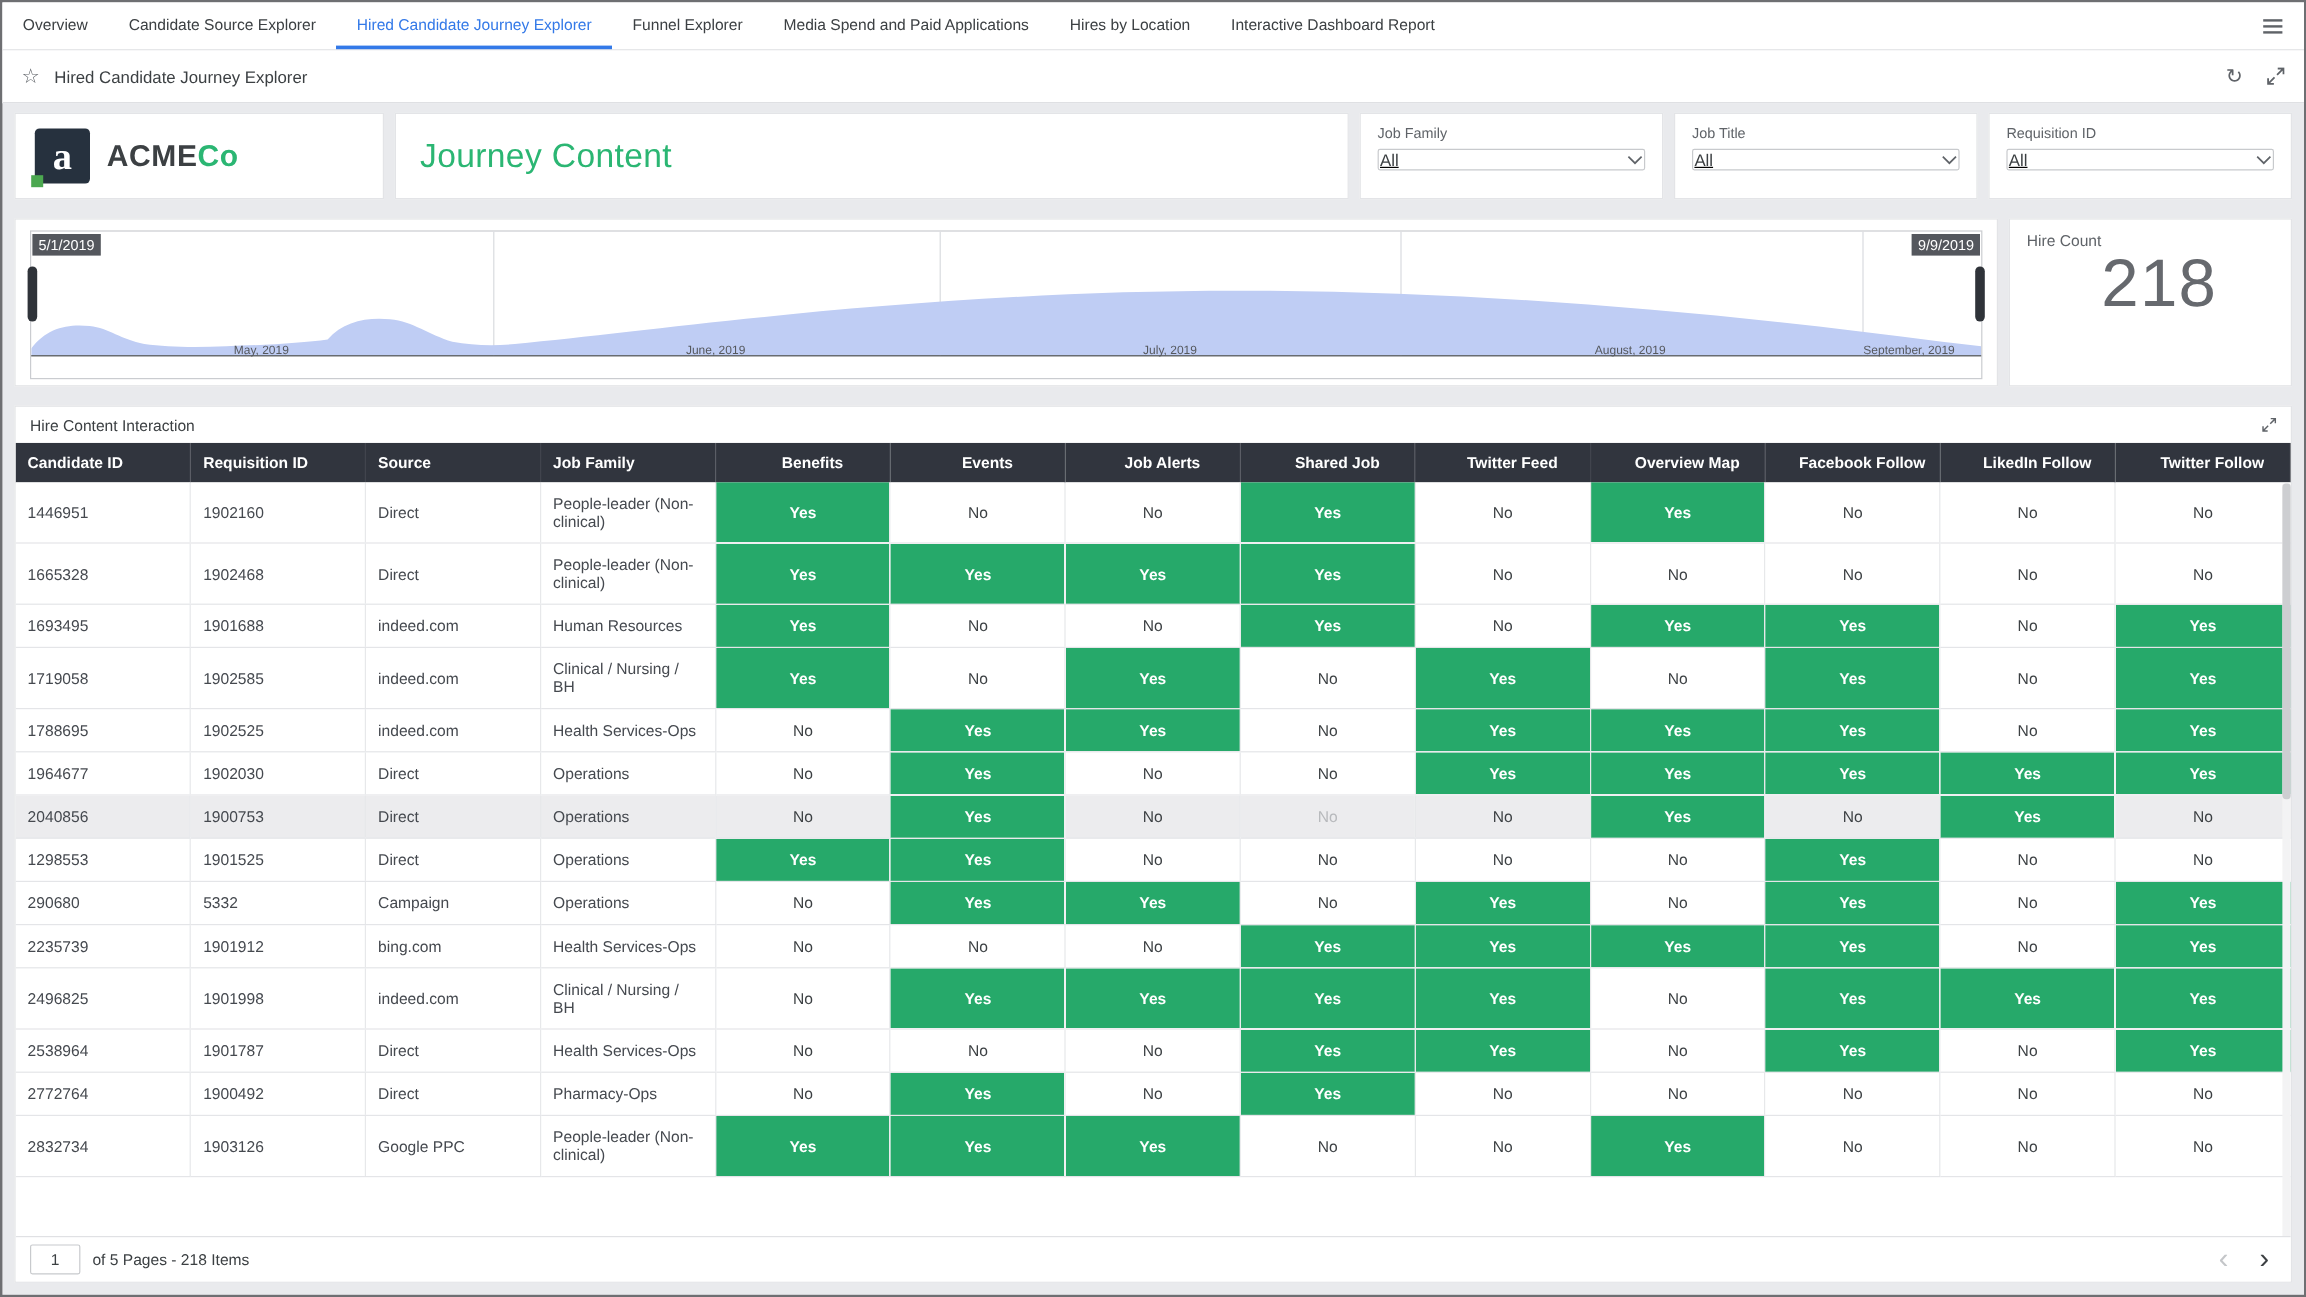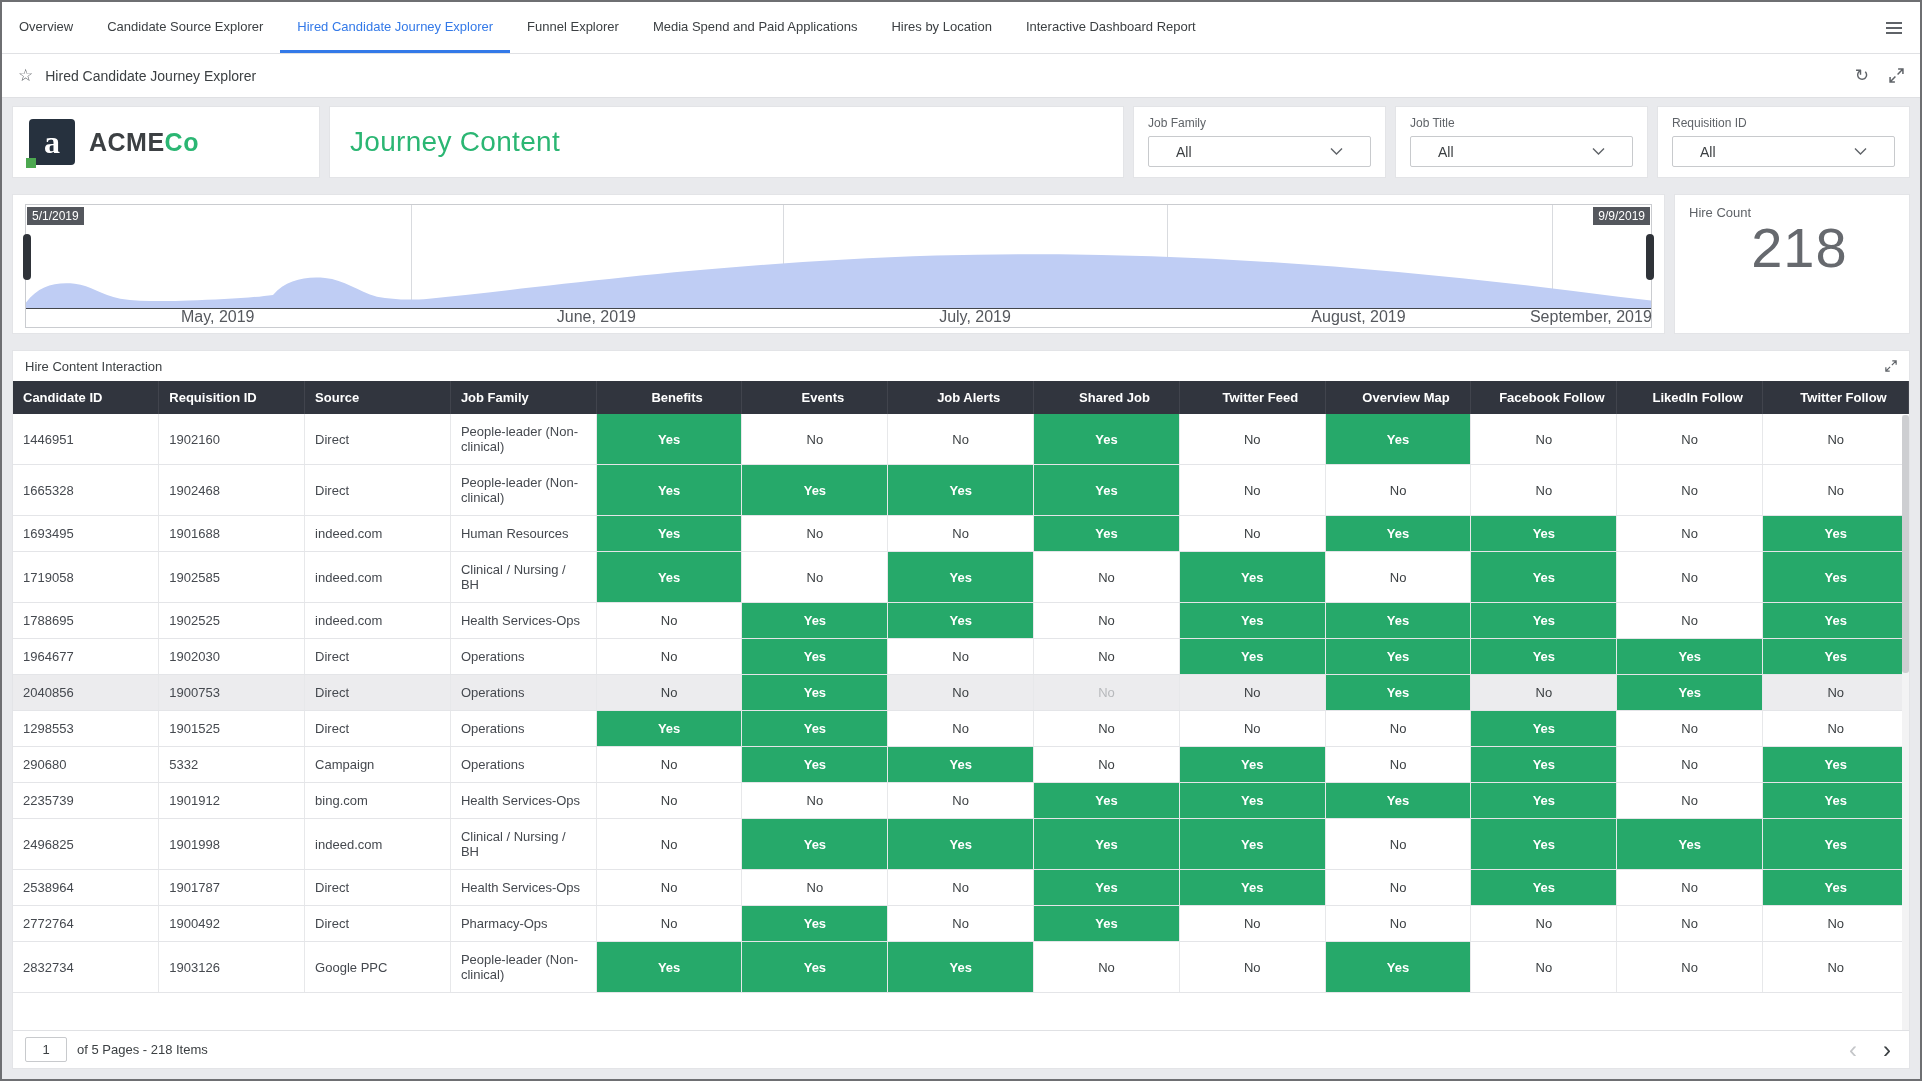--- a/index.html
+++ b/index.html
@@ -8,21 +8,21 @@
     --active-tab:#3379e8;
     --title-green:#2bb673;
     --area-fill:#bfcdf4;
   }
   *{box-sizing:border-box;margin:0;padding:0;}
   html,body{width:1922px;height:1081px;overflow:hidden;}
   body{font-family:"Liberation Sans","DejaVu Sans",sans-serif;background:#9a9b9e;}
   .app{width:1922px;height:1081px;border:2px solid #6e6f72;display:flex;flex-direction:column;background:#e9eaed;}
 
   
-  .tabbar{height:52px;background:#fff;border-bottom:1px solid #e0e1e4;display:flex;align-items:stretch;flex:none;}
+  .tabbar{height:40px;background:#fff;border-bottom:1px solid #e0e1e4;display:flex;align-items:stretch;flex:none;}
   .tab-list{display:flex;align-items:stretch;flex:1;}
   .tab{display:flex;align-items:center;padding:0 17px;font-size:13px;color:#3c4043;cursor:pointer;border-bottom:3px solid transparent;white-space:nowrap;}
   .tab.active{color:var(--active-tab);border-bottom-color:var(--active-tab);font-weight:400;}
   .hamburger{width:52px;display:flex;flex-direction:column;justify-content:center;align-items:center;gap:3px;cursor:pointer;}
   .hamburger span{display:block;width:16px;height:2px;background:#5f6368;}
 
   
   .toolbar{height:44px;background:#fff;border-bottom:1px solid #dfe0e3;display:flex;align-items:center;padding:0 16px;flex:none;}
   .star{font-size:17px;color:#5f6368;margin-right:12px;cursor:pointer;}
   .toolbar-title{font-size:14px;color:#3c4043;}
@@ -39,39 +39,39 @@
   .logo-mark{position:relative;width:46px;height:46px;margin-right:14px;flex:none;}
   .logo-square{width:46px;height:46px;background:#26313e;border-radius:4px;color:#fff;display:flex;align-items:center;justify-content:center;font-family:"Liberation Serif","DejaVu Serif",serif;font-size:32px;font-weight:700;}
   .logo-chip{position:absolute;left:-3px;bottom:-3px;width:10px;height:10px;background:#4ca850;}
   .brand-text{font-size:25px;font-weight:700;color:#3c4043;letter-spacing:.5px;}
   .brand-text .co{color:var(--title-green);}
   .title-card{flex:1;display:flex;align-items:center;padding:0 20px;}
   .dash-title{font-size:28px;font-weight:500;color:var(--title-green);letter-spacing:.3px;}
   .filter-row{display:flex;gap:9px;flex:none;}
   .filter-card{width:253px;padding:9px 14px 0;display:flex;flex-direction:column;}
   .filter-label{font-size:12px;color:#5f6368;margin-bottom:6px;}
-  .filter-dropdown{height:31px;border:1px solid #c8cacd;border-radius:2px;display:flex;align-items:center;padding:0 27px;cursor:pointer;background:#fff;}
+  .filter-dropdown{height:18px;border:1px solid #c8cacd;border-radius:2px;display:flex;align-items:center;padding:0 1px;cursor:pointer;background:#fff;text-decoration:underline;}
   .dd-value{font-size:14px;color:#3c4043;flex:1;}
   .dd-chevron{display:flex;align-items:center;}
 
   
   .timeline-row{height:140px;display:flex;gap:9px;flex:none;}
   .timeline-card{flex:1;padding:9px 12px 5px;}
   .chart-box{position:relative;height:100%;border:1px solid #caccd0;background:#fff;}
   .plot{position:absolute;left:0;right:0;top:0;bottom:18px;border-bottom:1px solid #43464b;overflow:hidden;}
   .plot svg{position:absolute;inset:0;width:100%;height:100%;}
   .gridline{position:absolute;top:0;bottom:0;width:1px;background:#d9dbdf;}
   .range-badge{position:absolute;top:2px;background:#54575d;color:#fff;font-size:12px;line-height:16px;padding:1px 5px;z-index:3;}
   .range-badge.start{left:1px;}
   .range-badge.end{right:1px;}
   .range-handle{position:absolute;width:8px;height:46px;background:#2f3339;border-radius:4px;top:calc((100% - 18px)/2);transform:translateY(-50%);z-index:4;cursor:ew-resize;}
   .range-handle.left{left:-3px;}
   .range-handle.right{right:-3px;}
   .month-axis{position:absolute;left:0;right:0;bottom:1px;height:15px;}
-  .month-label{position:absolute;bottom:0;transform:translateX(-50%);font-size:16px;color:#55585d;white-space:nowrap;}
+  .month-label{position:absolute;bottom:16px;transform:translateX(-50%);font-size:10px;color:#55585d;white-space:nowrap;}
   .hirecount-card{width:236px;flex:none;padding:10px 14px;display:flex;flex-direction:row;}
   .hc-label{font-size:13px;color:#5f6368;}
   .hc-value{font-size:56px;font-weight:300;color:#66696e;text-align:center;margin-top:10px;letter-spacing:1px;}
 
   
   .table-card{flex:1;display:flex;flex-direction:column;overflow:hidden;}
   .section-head{height:30px;display:flex;align-items:center;padding:0 12px;flex:none;}
   .section-title{font-size:13px;color:#3c4043;}
   .section-head .icon-btn{margin-left:auto;font-size:12px;}
   .table-wrap{flex:1;overflow:hidden;position:relative;}

